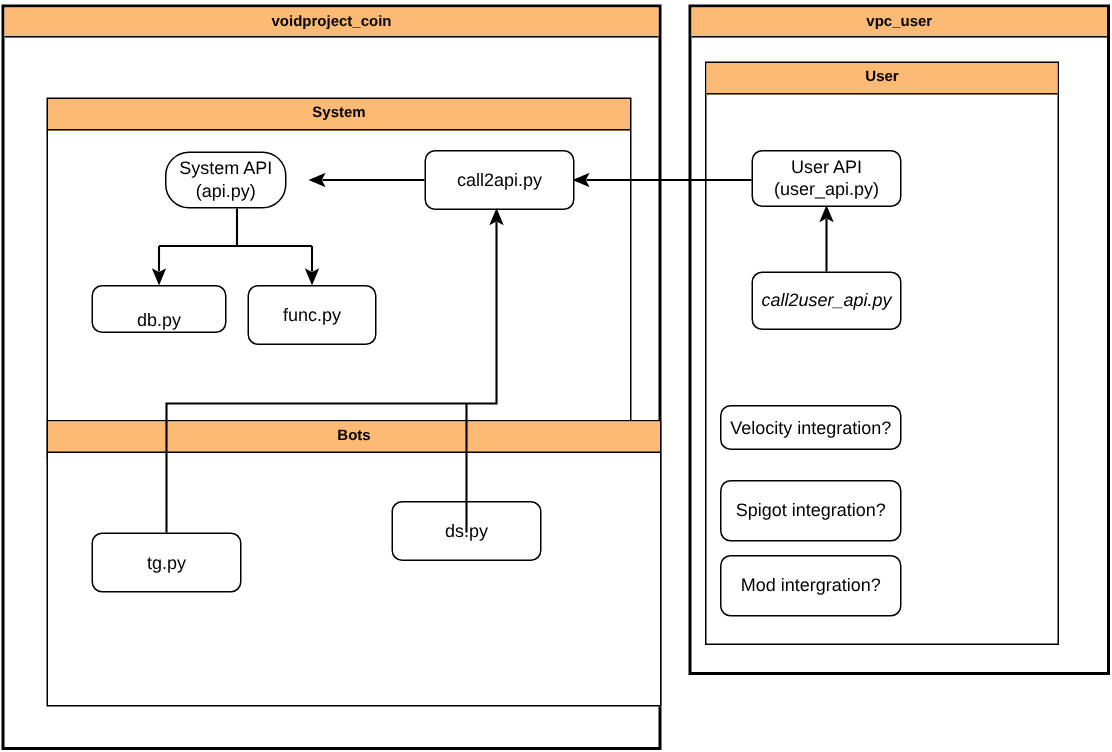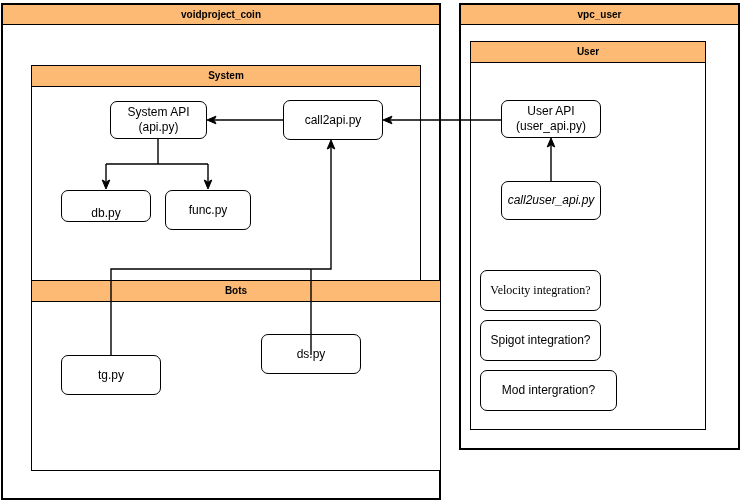--- a/index.html
+++ b/index.html
@@ -50,21 +50,21 @@
   </div>
 
   <div class="container inner" style="left:31px;top:280px;width:410px;height:191px;">
     <div class="ctitle">Bots</div>
   </div>
 
   <div class="container inner" style="left:470px;top:41px;width:236px;height:389px;">
     <div class="ctitle">User</div>
   </div>
 
-  <div class="node" style="left:110px;top:101px;width:97px;height:38px;">
+  <div class="node" style="left:110px;top:101px;width:81px;height:38px;border-radius:16px;">
     <span>System API</span>
     <span>(api.py)</span>
   </div>
 
   <div class="node" style="left:283px;top:100px;width:100px;height:40px;">
     <span>call2api.py</span>
   </div>
 
   <div class="node" style="left:61px;top:190px;width:90px;height:32px;justify-content:flex-end;">
     <span>db.py</span>
@@ -84,29 +84,29 @@
 
   <div class="node" style="left:501px;top:100px;width:100px;height:38px;">
     <span>User API</span>
     <span>(user_api.py)</span>
   </div>
 
   <div class="node" style="left:501px;top:181px;width:100px;height:39px;font-style:italic;">
     <span>call2user_api.py</span>
   </div>
 
-  <div class="node" style="left:480px;top:270px;width:121px;height:41px;font-family:Liberation Serif, serif;">
+  <div class="node" style="left:480px;top:270px;width:121px;height:30px;">
     <span>Velocity integration?</span>
   </div>
 
   <div class="node" style="left:480px;top:320px;width:121px;height:41px;">
     <span>Spigot integration?</span>
   </div>
 
-  <div class="node" style="left:480px;top:370px;width:137px;height:41px;">
+  <div class="node" style="left:480px;top:370px;width:121px;height:41px;">
     <span>Mod intergration?</span>
   </div>
 
   <svg class="edges" width="741" height="501">
 
     <g>
       <line x1="283" y1="120" x2="215" y2="120"></line>
       <polygon points="207,120 216,116.2 214,120 216,123.8"></polygon>
     </g>
 

